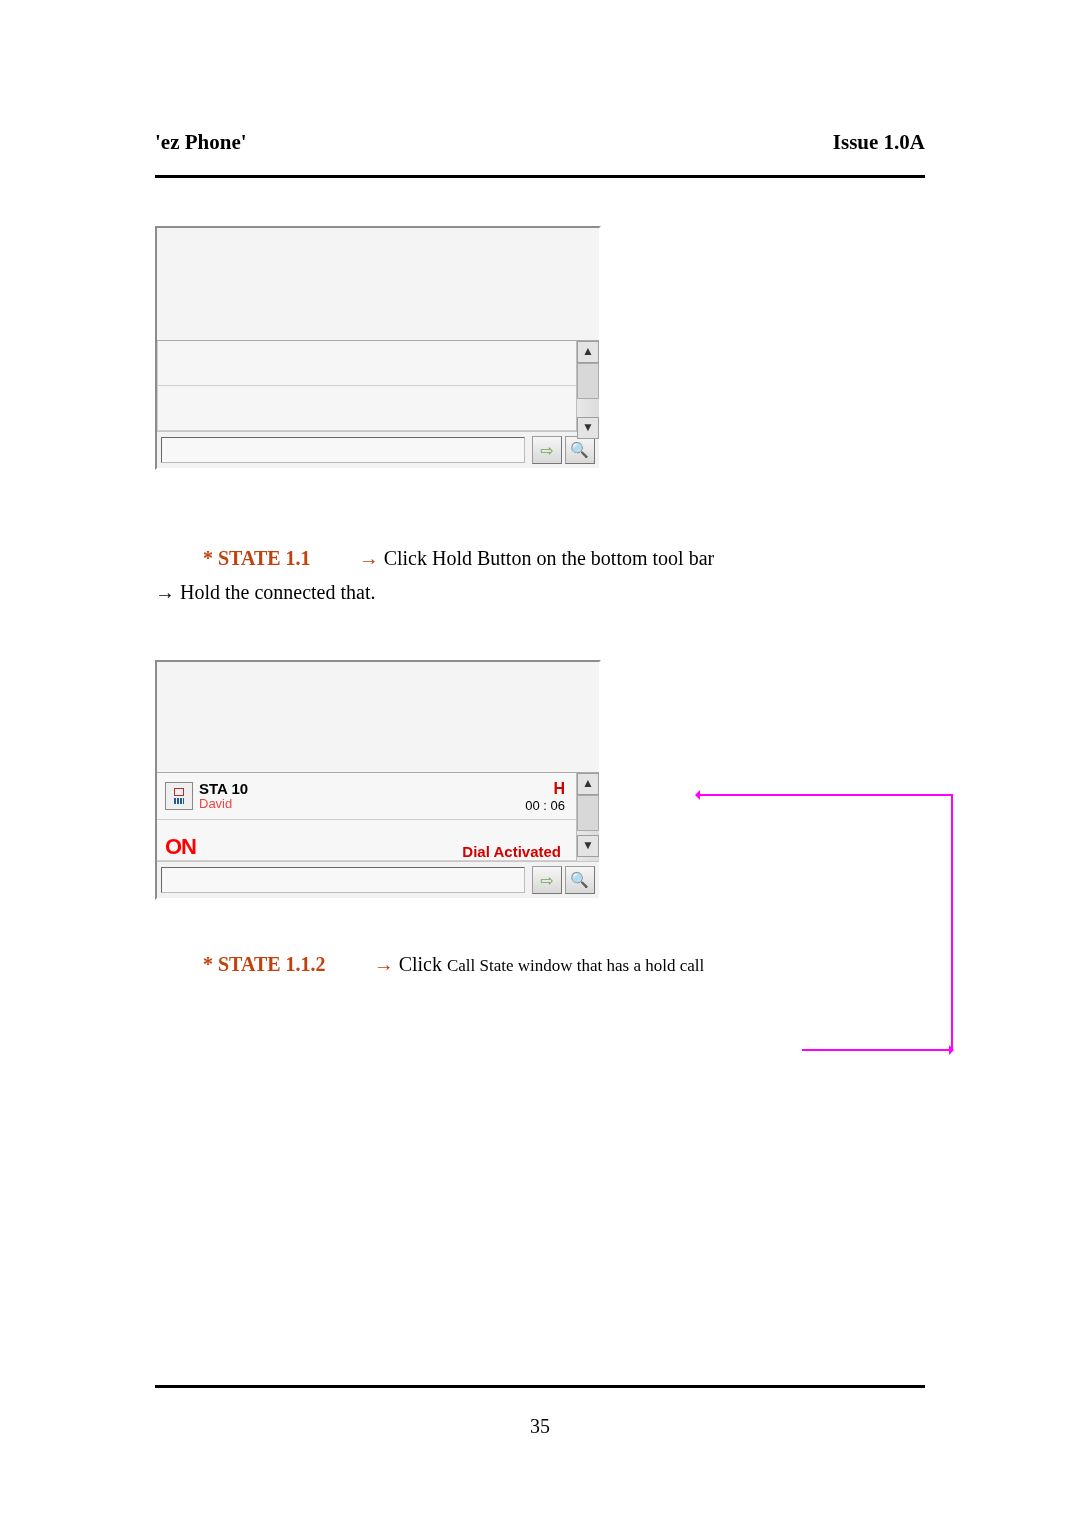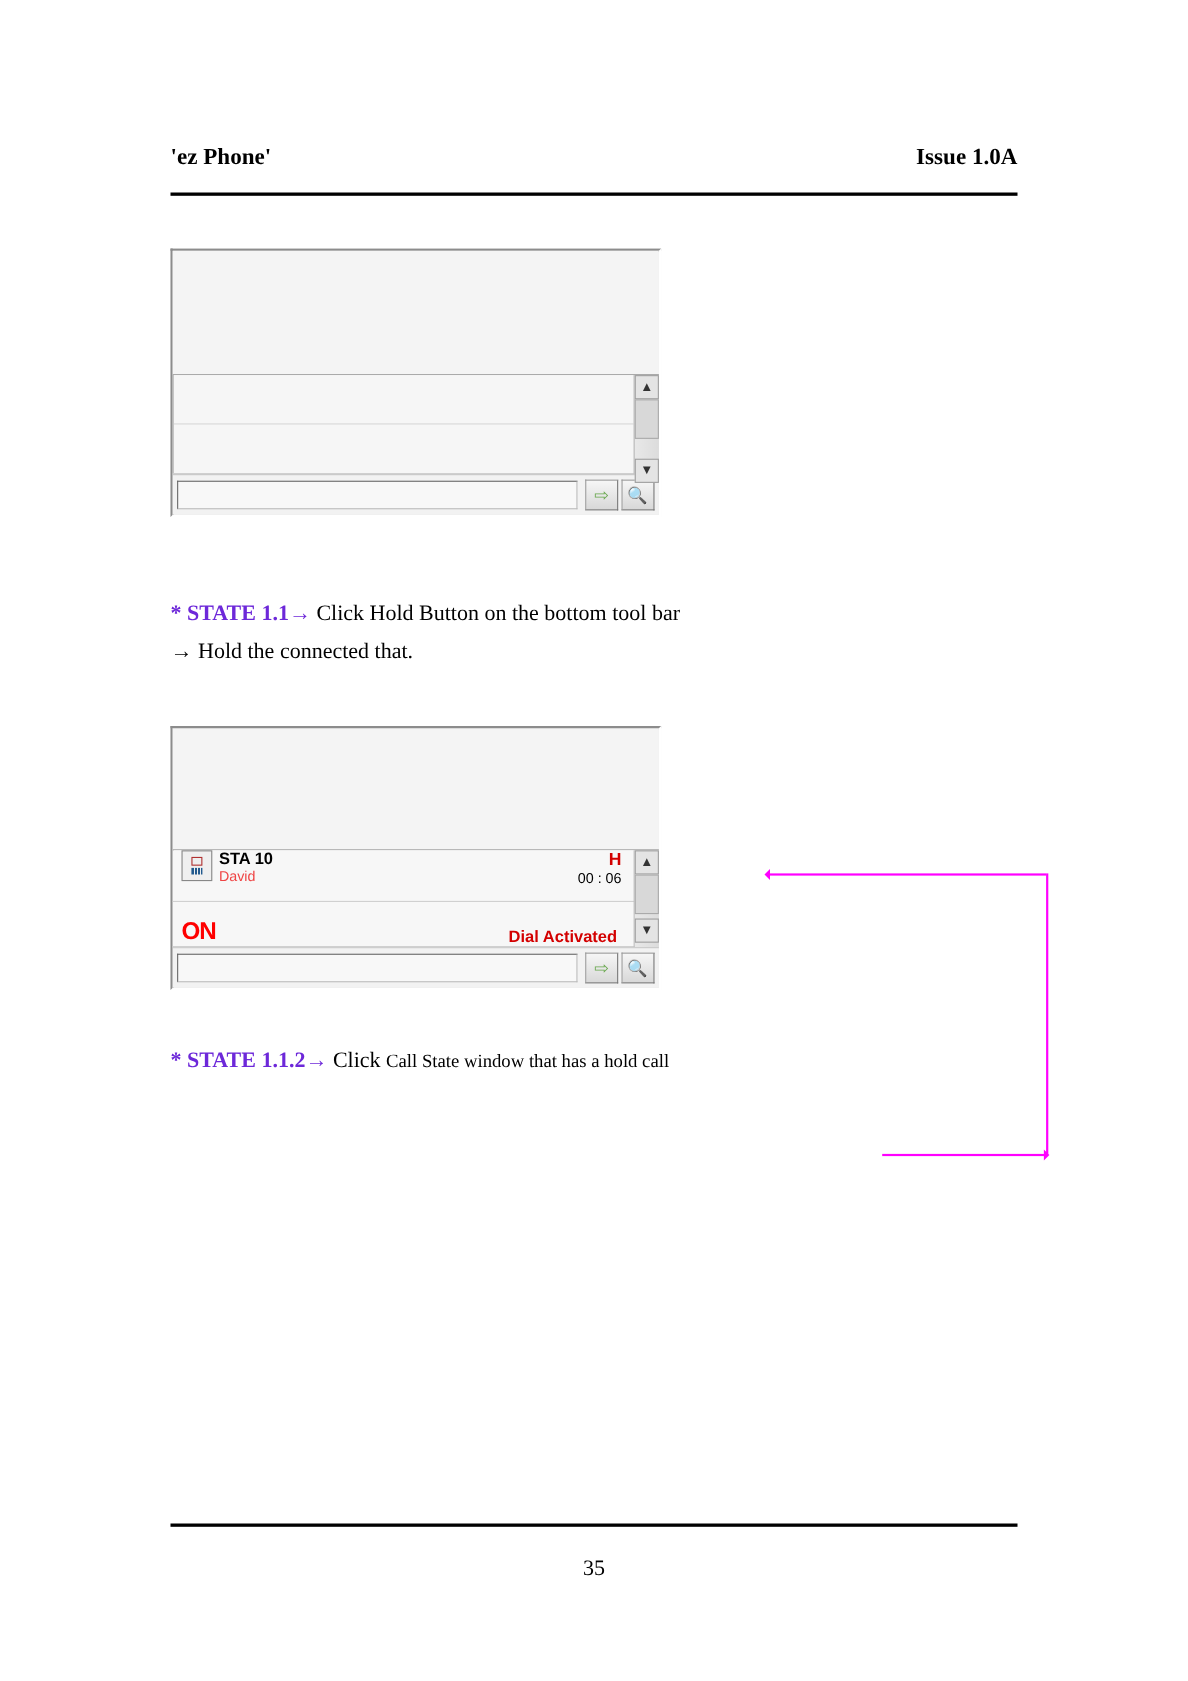--- a/index.html
+++ b/index.html
@@ -121,40 +121,40 @@
     margin-left: 3px;
   }
   .arrow-glyph { color: #6aa84f; font-size: 16px; }
   .search-glyph { color: #6a6a3a; font-size: 15px; }
   .spacer { height: 70px; }
   .state-line {
     font-size: 20px;
     line-height: 1.6;
     margin: 2px 0;
   }
-  .red { color: #6d28d9; font-weight: bold; }
+  .red { color: #c2410c; font-weight: bold; margin-left: 48px; }
   .black { color: #000000; }
   .arrow-char { font-weight: bold; }
   
   .ui-panel2 {
     width: 446px;
     border: 2px solid #8c8c8c;
     border-right-color: #ffffff;
     border-bottom-color: #ffffff;
     background: #f3f3f3;
     box-shadow: inset 1px 1px 0 #404040, inset -1px -1px 0 #e0e0e0;
     font-family: Arial, sans-serif;
     box-sizing: border-box;
     position: relative;
   }
   .ui-top-area2 { height: 110px; background: #f4f4f4; border-bottom: 1px solid #aaa; }
   .row-entry {
     height: 46px;
     display: flex;
-    align-items: flex-start;
+    align-items: center;
     padding: 0 6px 0 8px;
     border-bottom: 1px solid #d0d0d0;
     background: #f7f7f7;
   }
   .row-entry-text {
     display: flex;
     flex-direction: column;
     line-height: 1.1;
     flex: 1;
   }

